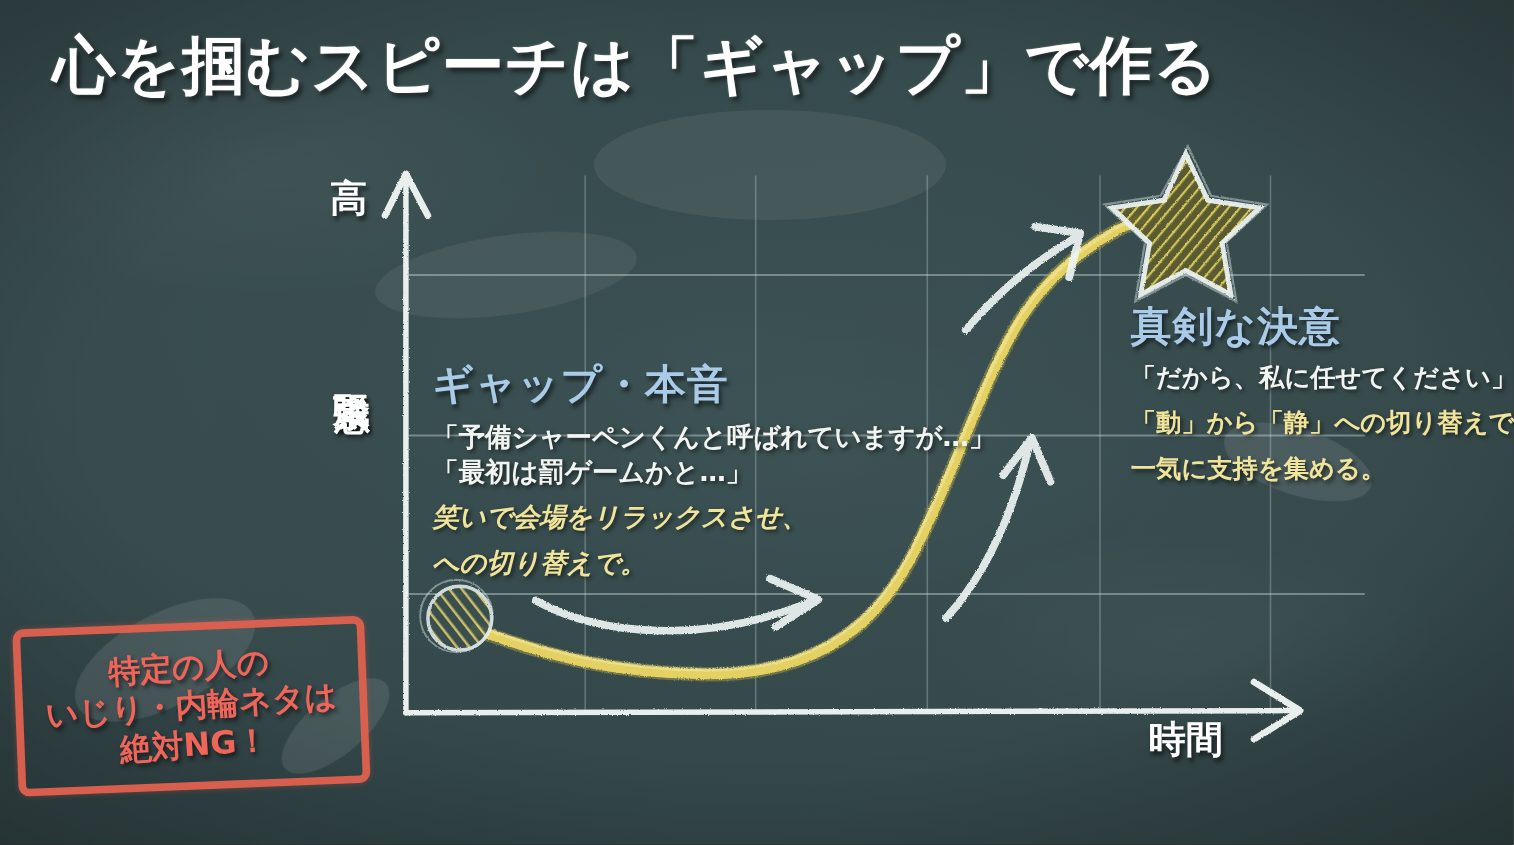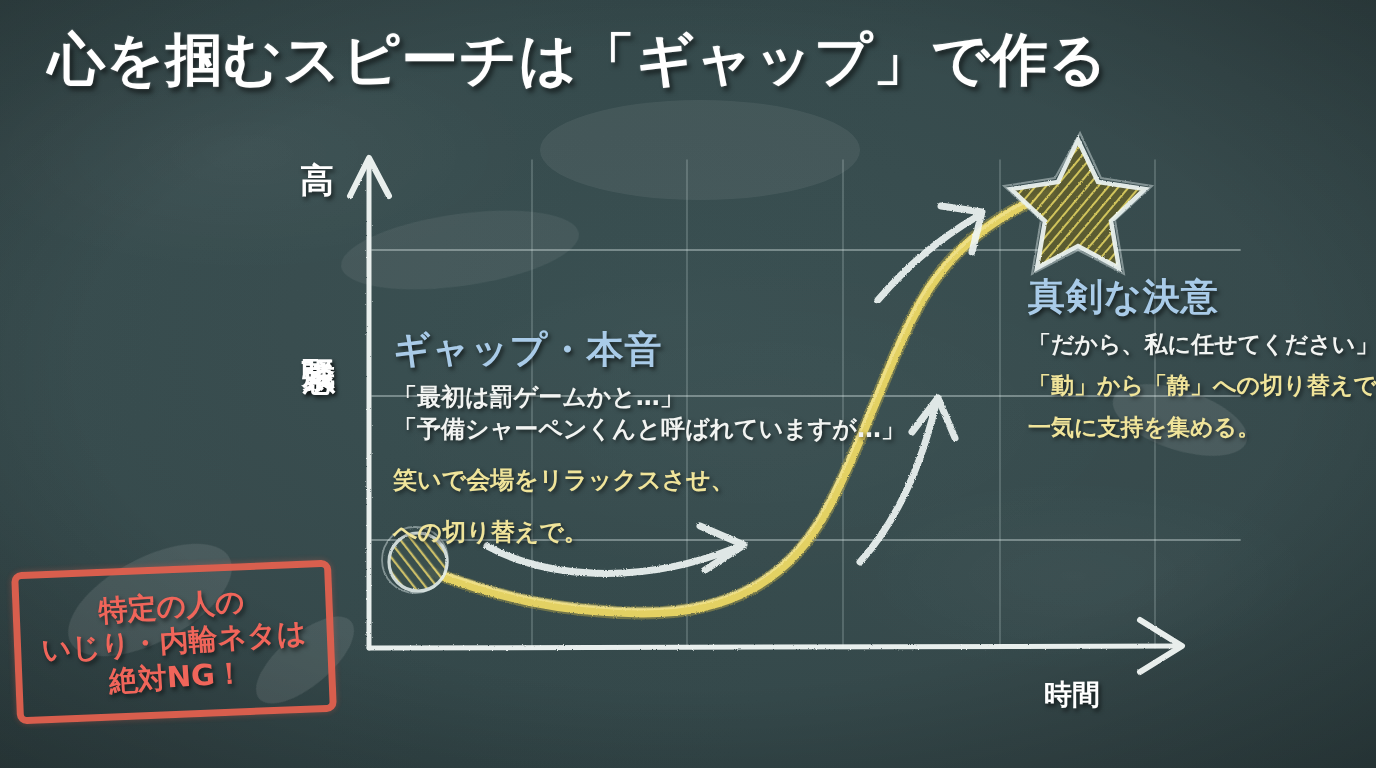--- a/index.html
+++ b/index.html
@@ -58,21 +58,21 @@
     font-weight: bold;
     text-shadow: 2px 3px 4px rgba(0,0,0,0.6);
     z-index: 25;
   }
   #label-high { left: 300px; top: 158px; font-size: 34px; }
   #label-tension {
     left: 300px; top: 330px; font-size: 34px;
     writing-mode: vertical-rl; text-orientation: upright;
     line-height: 1.08; letter-spacing: 2px;
   }
-  #label-time { left: 1044px; top: 676px; font-size: 28px; }
+  #label-time { left: 1044px; top: 650px; font-size: 34px; }
 
   
   .annot { position: absolute; z-index: 26; }
   .annot-title {
     font-size: 37px;
     font-weight: bold;
     color: #a9cbe8;
     letter-spacing: 1px;
     text-shadow: 2px 3px 4px rgba(0,0,0,0.6);
     margin-bottom: 7px;
@@ -88,21 +88,21 @@
   }
   .annot-note {
     font-size: 24px;
     font-weight: bold;
     color: #f0e49a;
     line-height: 1.3;
     text-shadow: 2px 2px 4px rgba(0,0,0,0.6);
     white-space: nowrap;
   }
   #annot-left  { left: 393px; top: 325px; }
-  #annot-left .annot-note { margin-top: 20px; }
+  #annot-left .annot-note { margin-top: 10px; font-style: italic; }
   #annot-right { left: 1028px; top: 272px; }
   #annot-right .annot-note { margin-top: 12px; }
   #annot-right .annot-quote { font-size: 23px; }
   #annot-right .annot-note  { font-size: 23px; }
 
   
   #warning {
     position: absolute;
     left: 14px;
     top: 566px;
@@ -257,22 +257,22 @@
   </svg>
 
   <div id="title">心を掴むスピーチは「ギャップ」で作る</div>
 
   <div class="axis-label" id="label-high">高</div>
   <div class="axis-label" id="label-tension">緊張感</div>
   <div class="axis-label" id="label-time">時間</div>
 
   <div class="annot" id="annot-left">
     <div class="annot-title">ギャップ・本音</div>
+    <div class="annot-quote">「予備シャーペンくんと呼ばれていますが…」</div>
     <div class="annot-quote">「最初は罰ゲームかと…」</div>
-    <div class="annot-quote">「予備シャーペンくんと呼ばれていますが…」</div>
     <div class="annot-note">笑いで会場をリラックスさせ、</div>
     <div class="annot-note">への切り替えで。</div>
   </div>
 
   <div class="annot" id="annot-right">
     <div class="annot-title">真剣な決意</div>
     <div class="annot-quote">「だから、私に任せてください」</div>
     <div class="annot-note">「動」から「静」への切り替えで</div>
     <div class="annot-note">一気に支持を集める。</div>
   </div>

